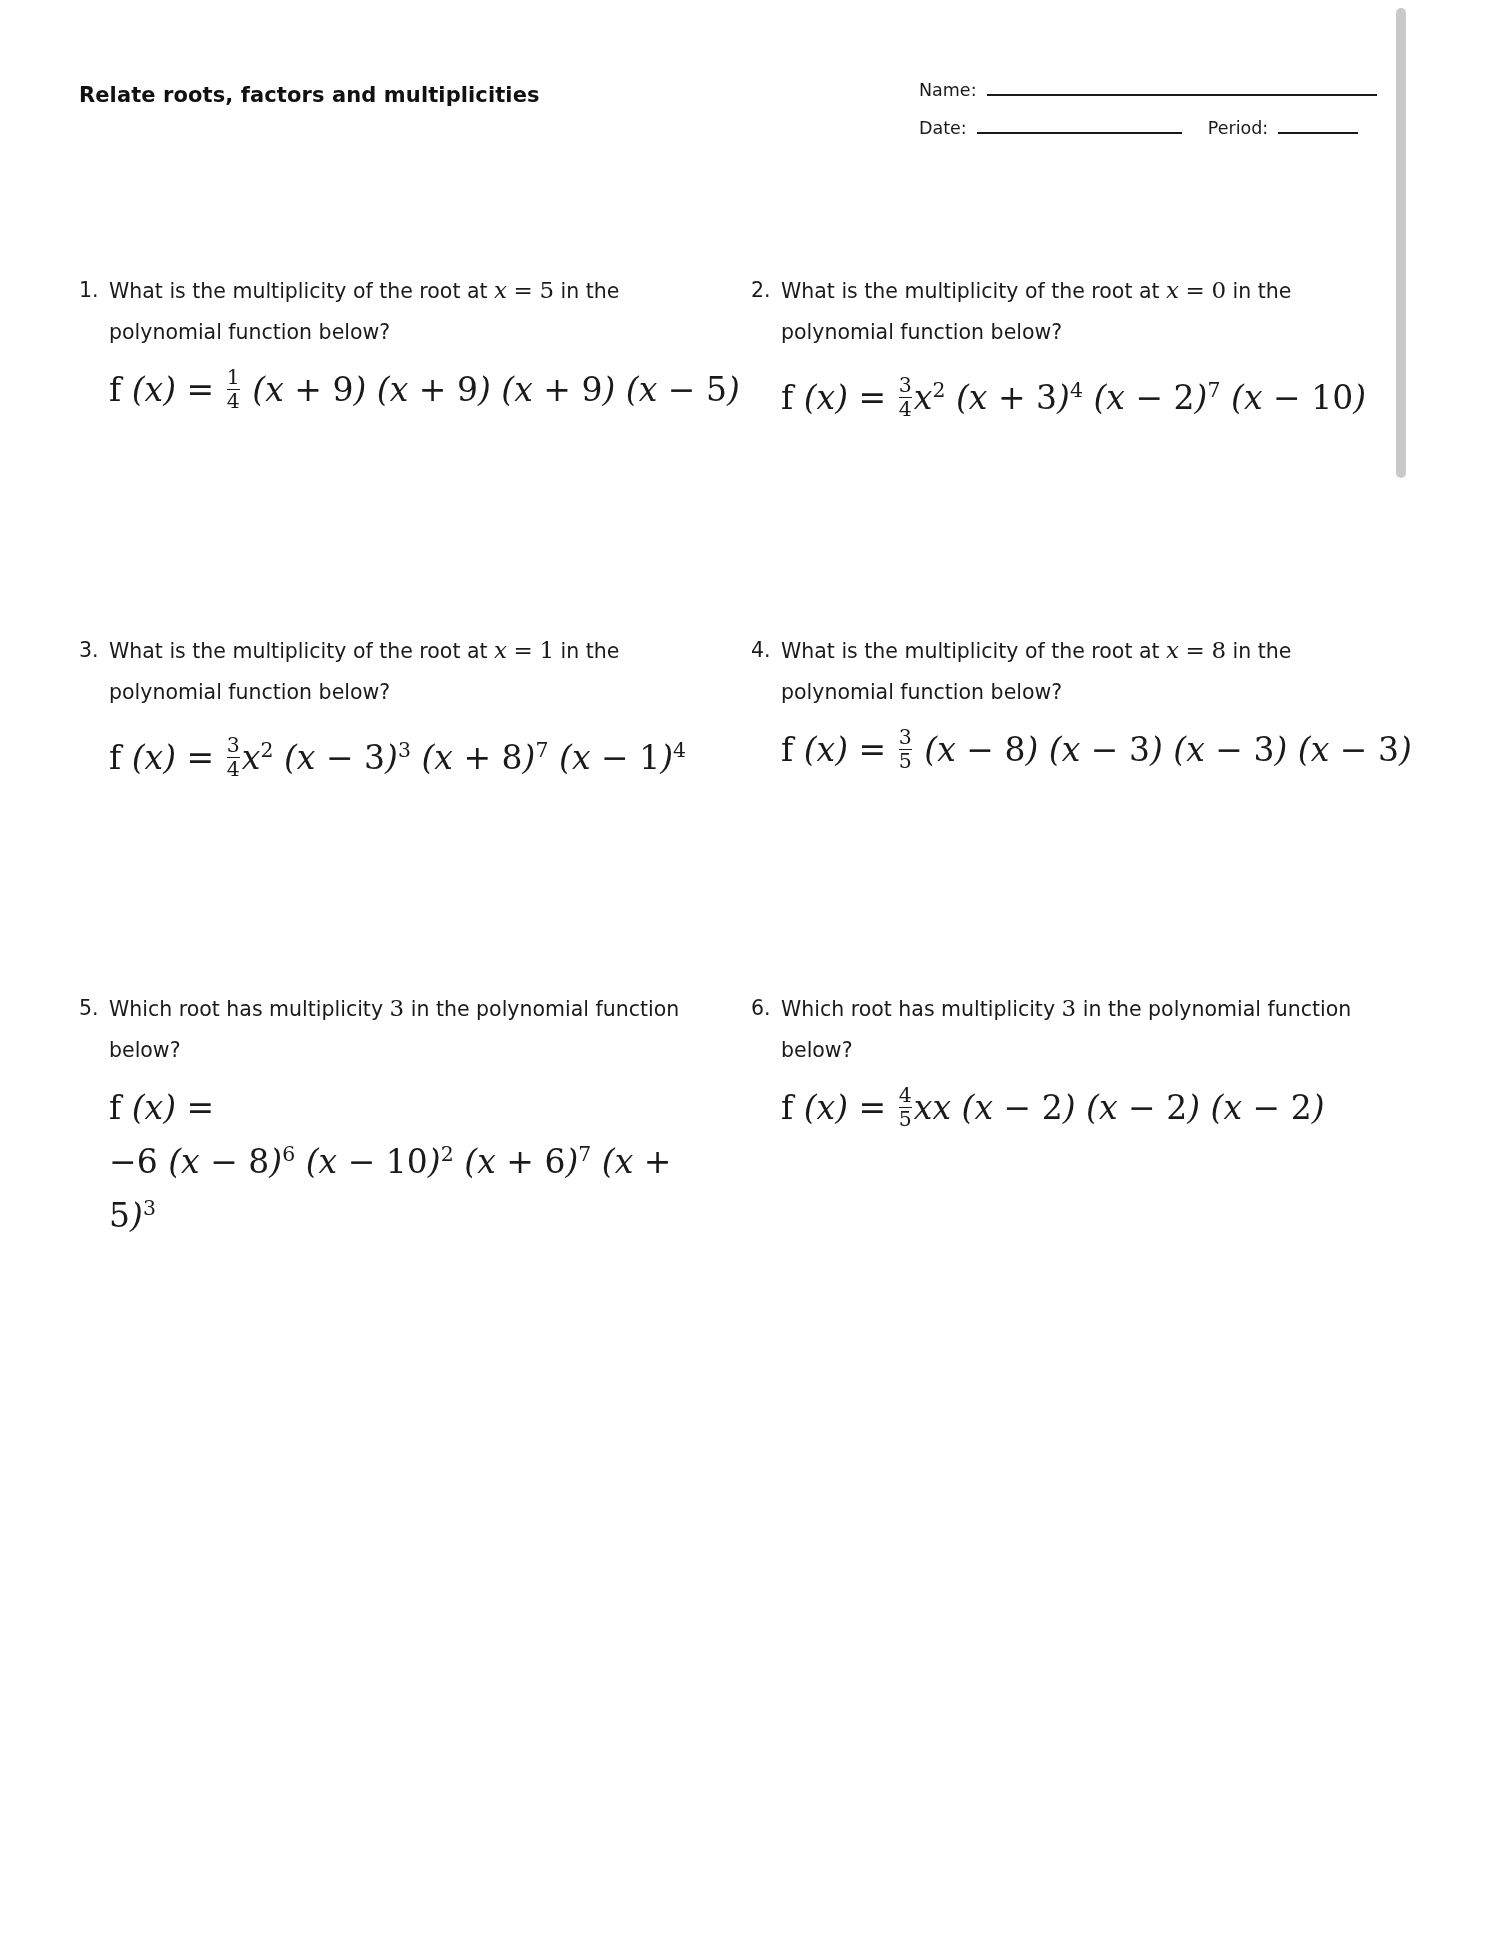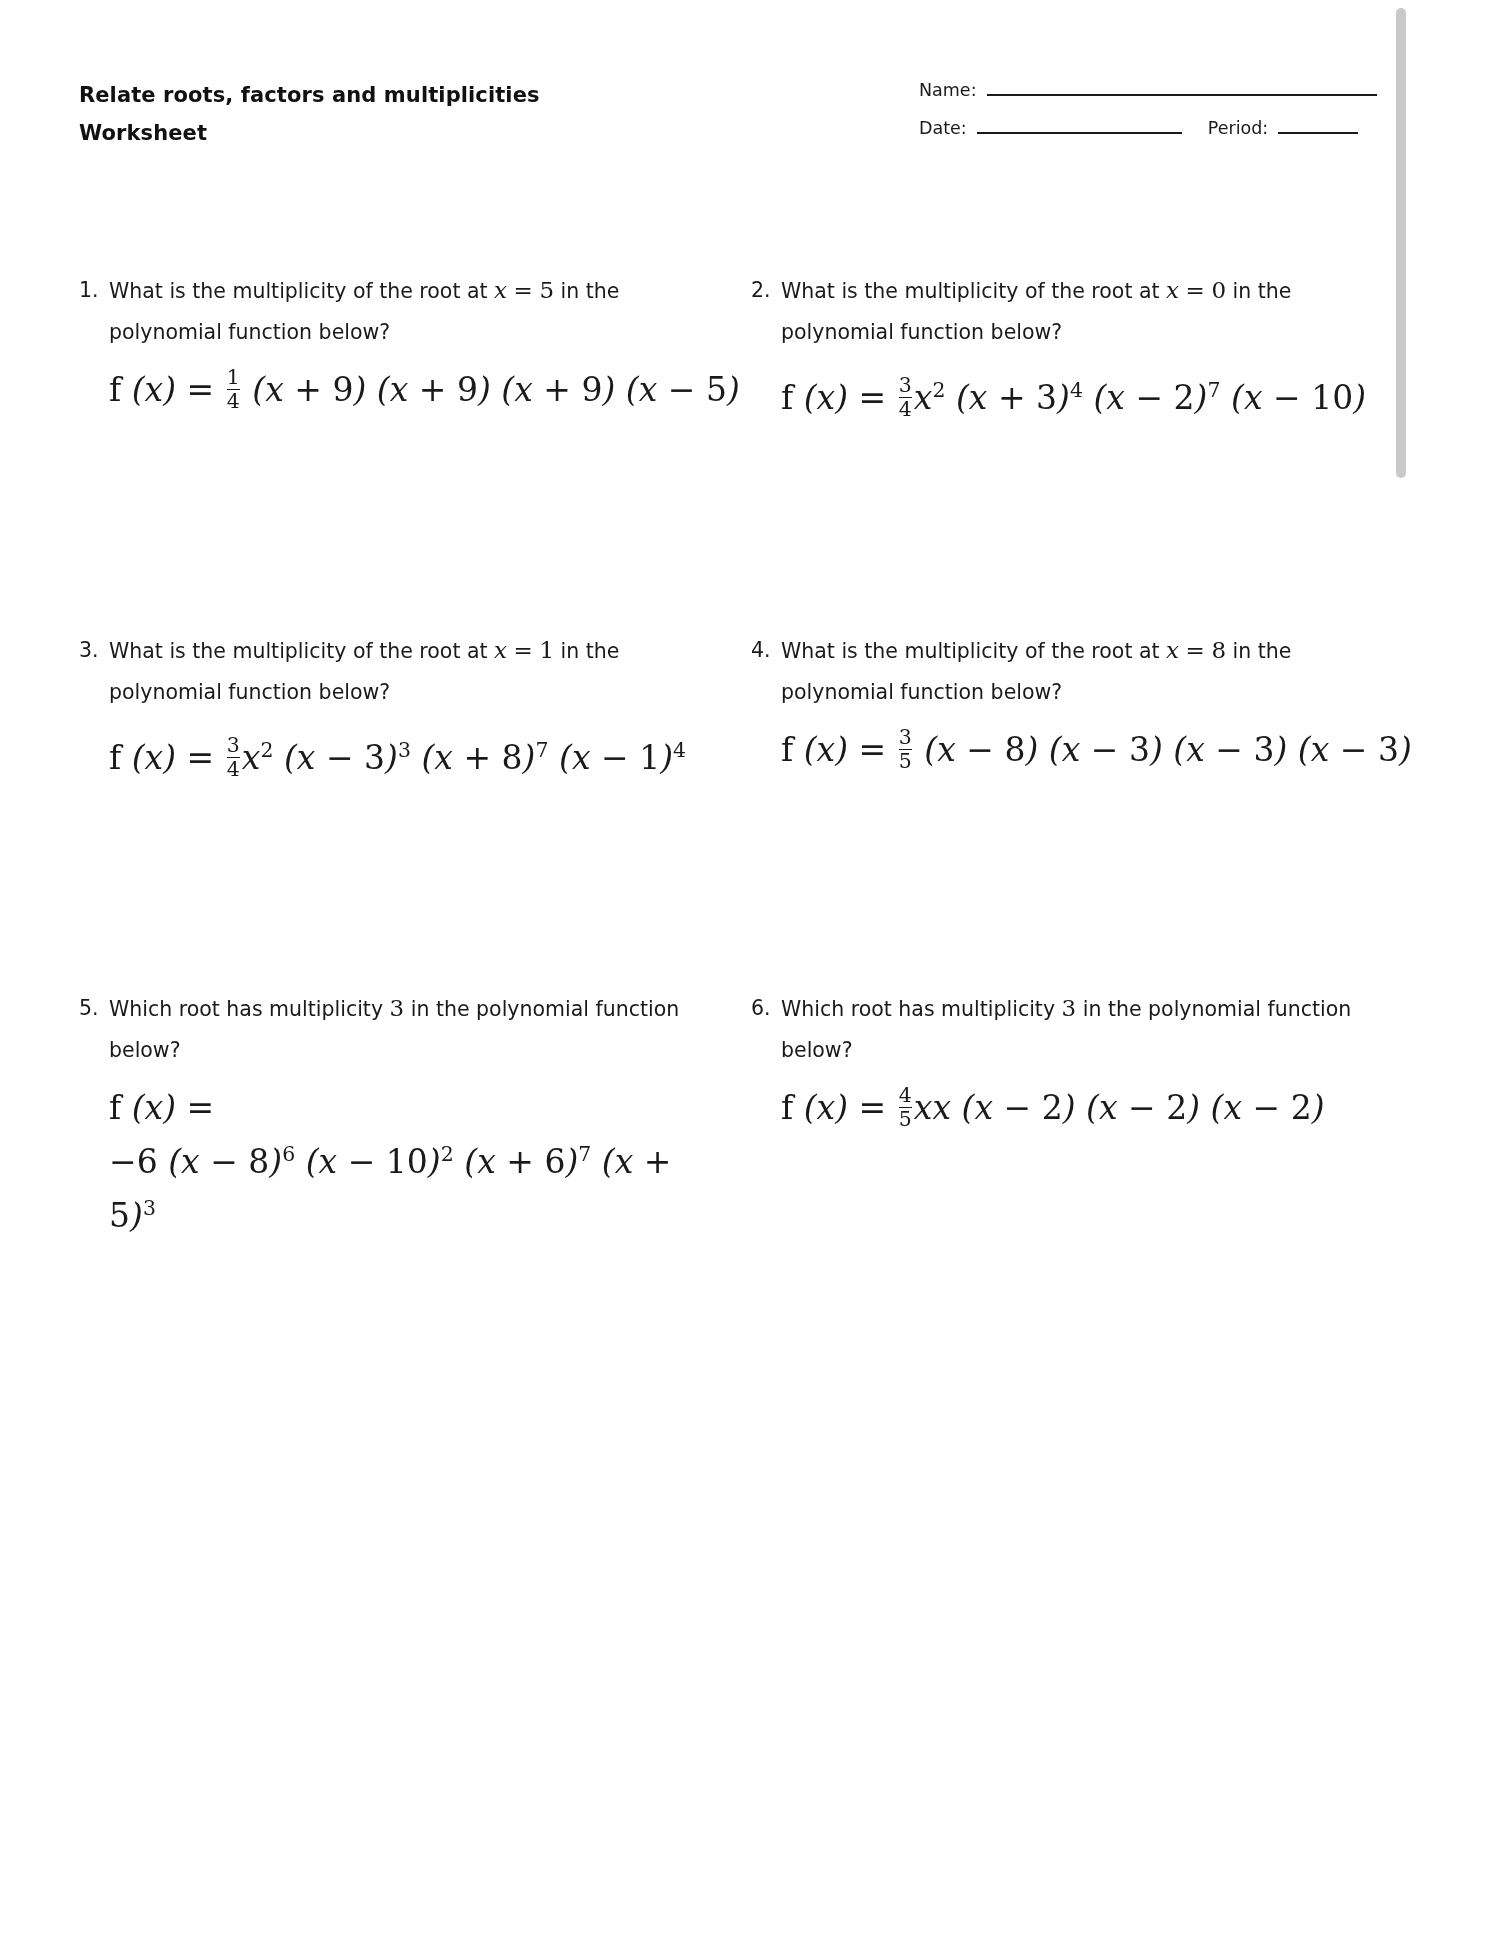--- a/index.html
+++ b/index.html
@@ -178,21 +178,20 @@
 
 <div class="page">
 
   <div class="scrollbar-track">
     <div class="scrollbar-thumb"></div>
   </div>
 
   <div class="header">
     <div class="doc-title">
       <div>Relate roots, factors and multiplicities</div>
-      <div>Worksheet</div>
     </div>
 
     <div class="meta">
       <div class="meta-row">
         <span class="meta-label">Name:</span>
         <span class="rule rule-name"></span>
       </div>
       <div class="meta-row">
         <span class="meta-label">Date:</span>
         <span class="rule rule-date"></span>

